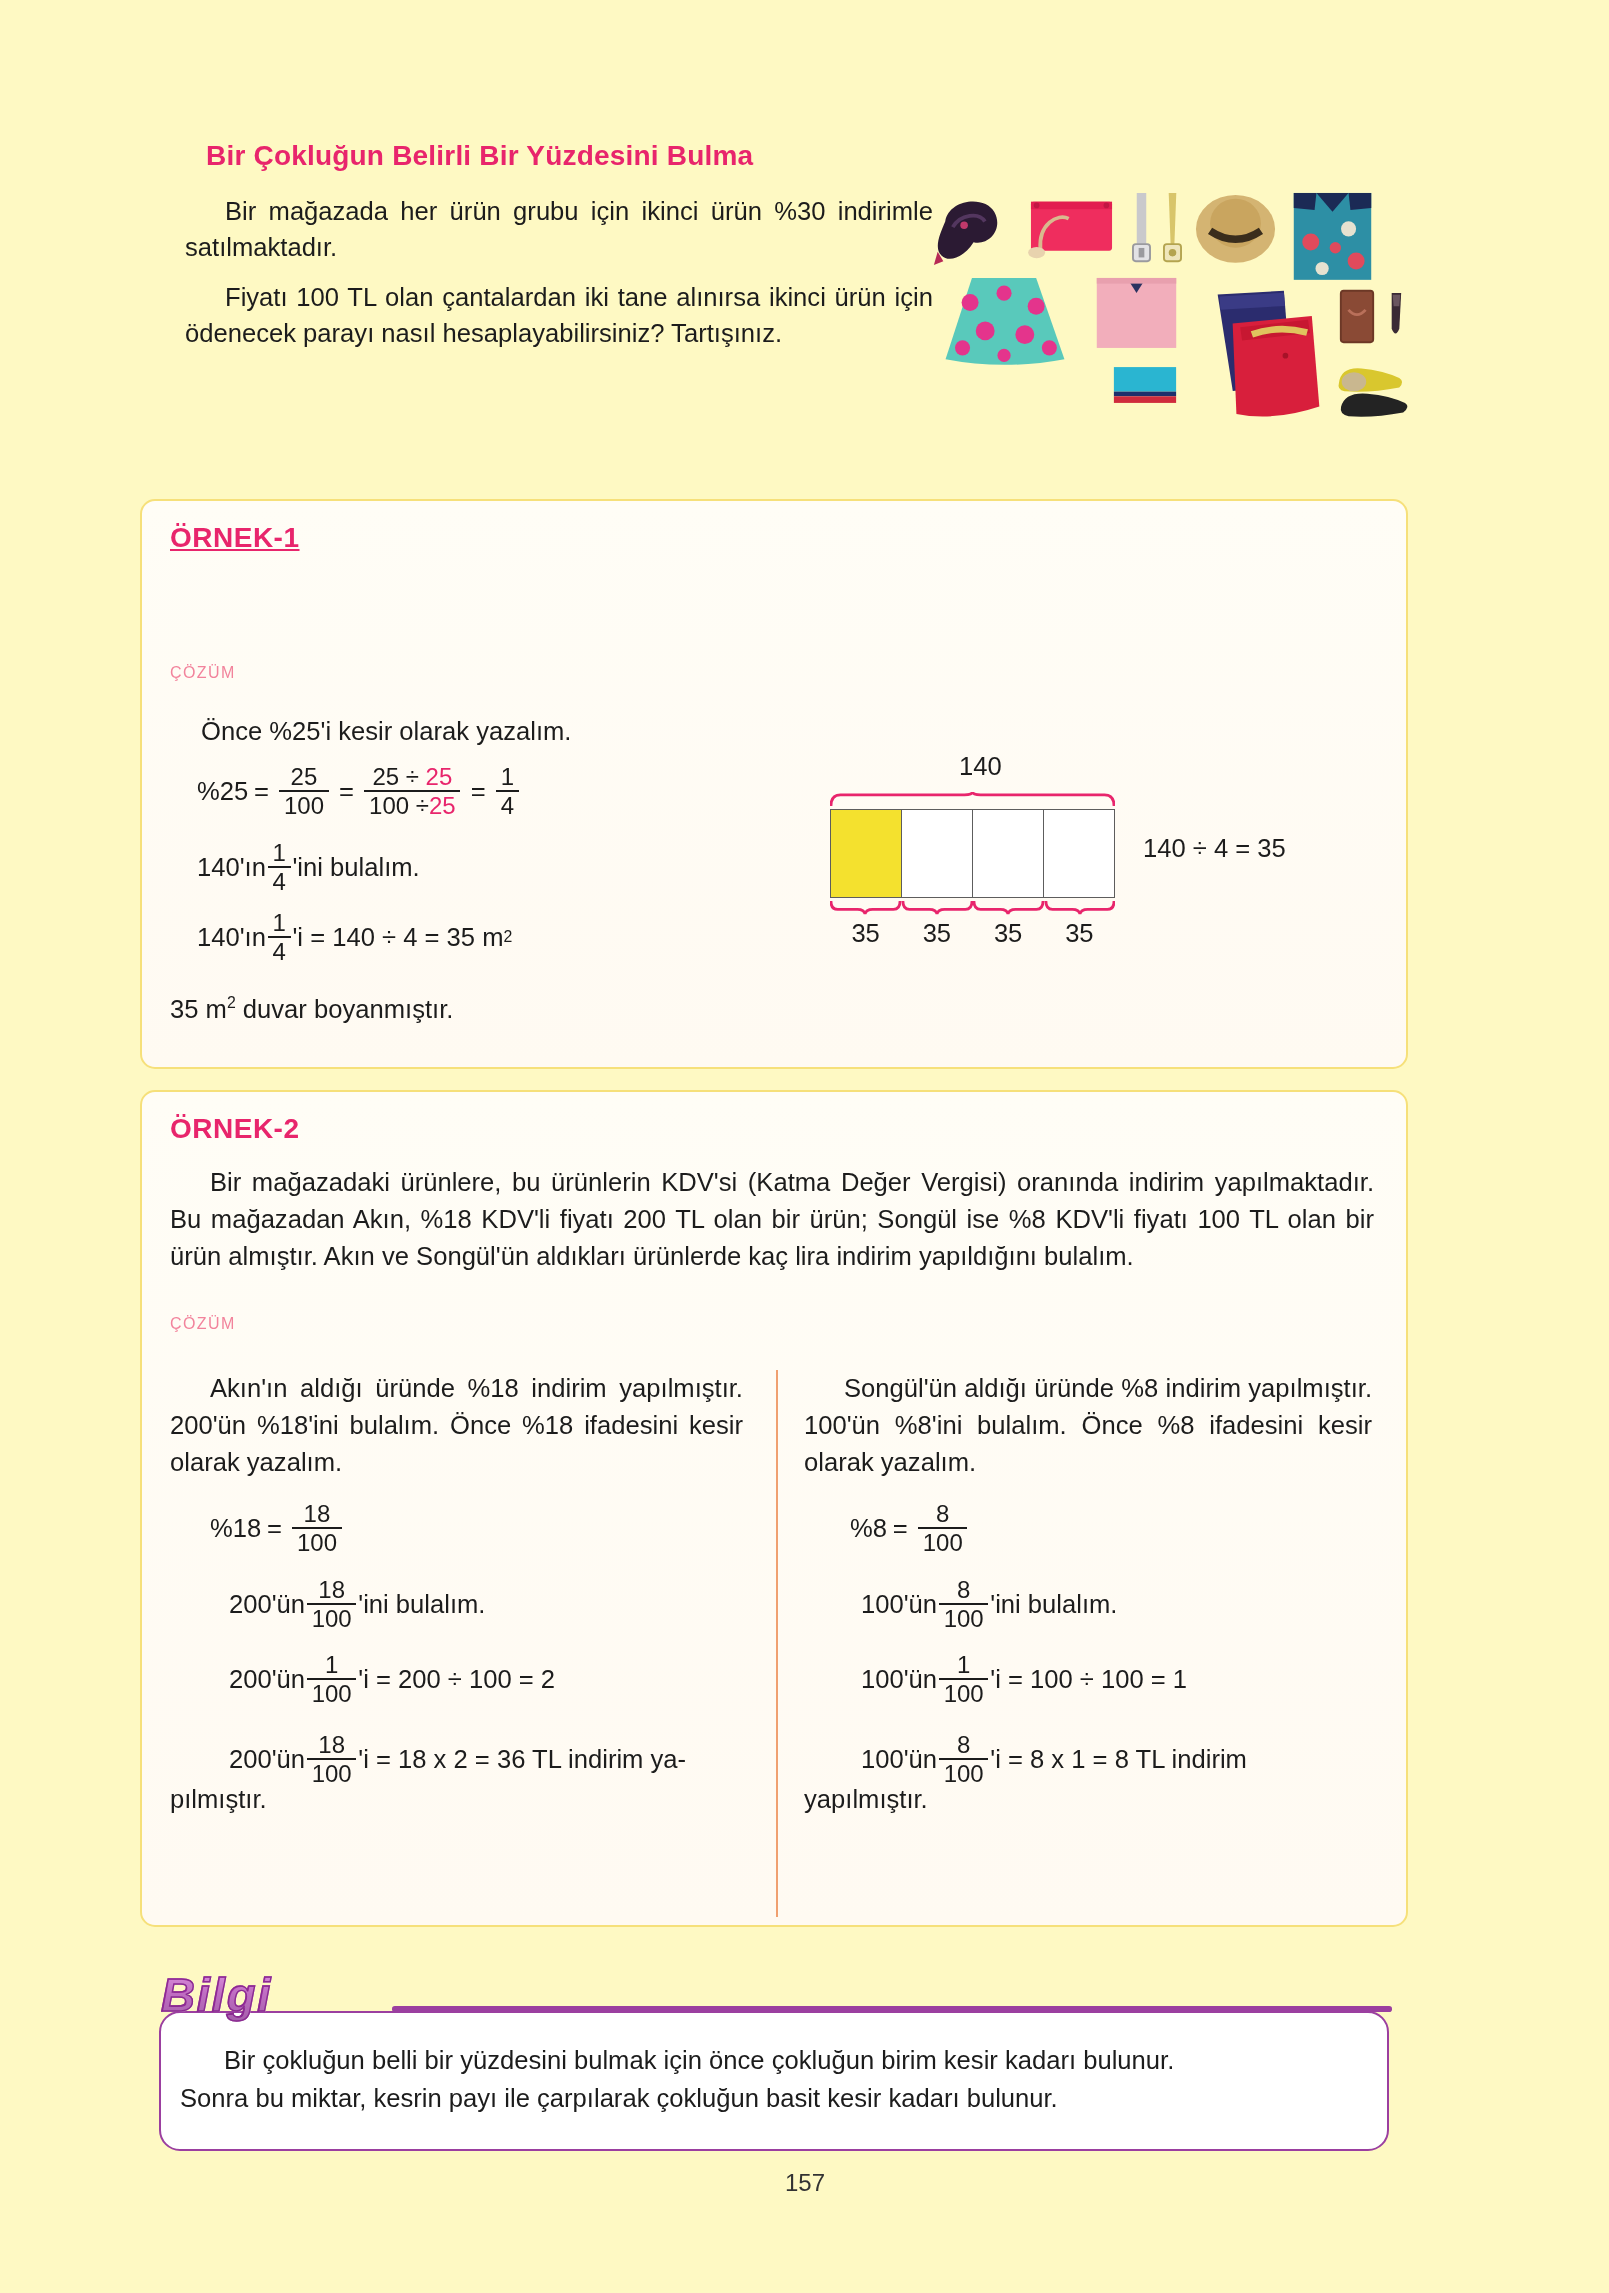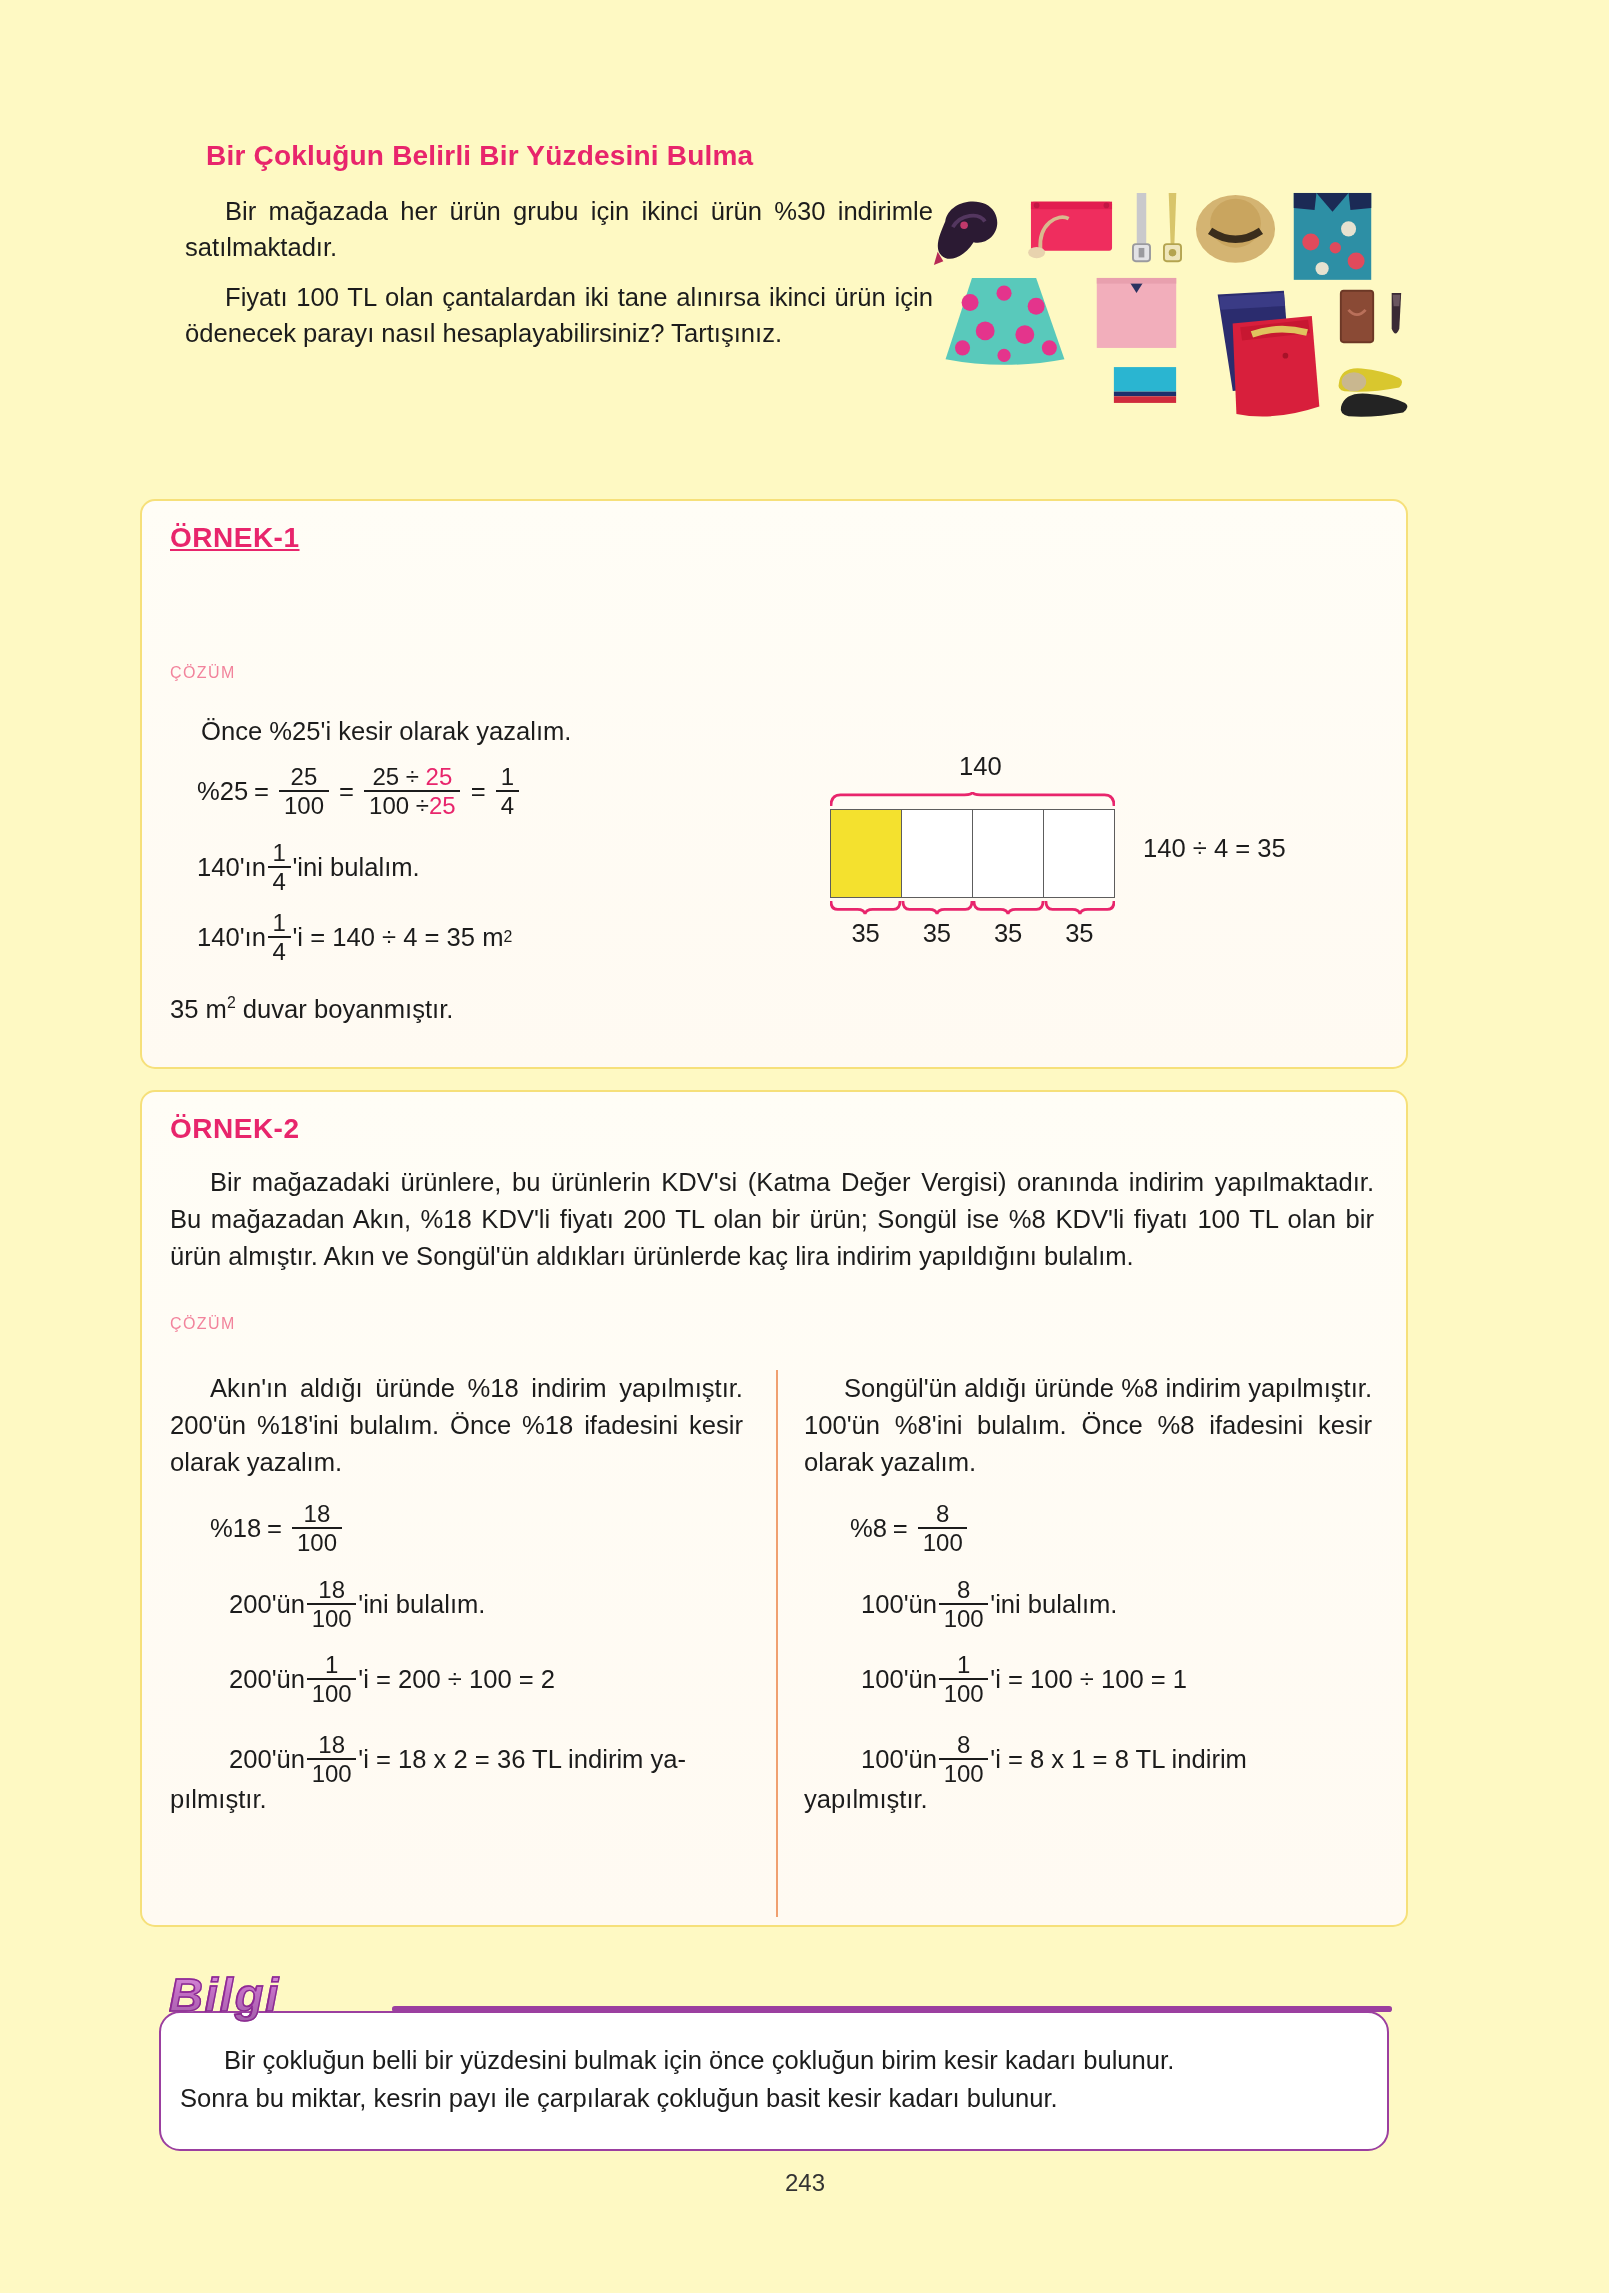--- a/index.html
+++ b/index.html
@@ -168,21 +168,21 @@
   }
   .bilgi-toprule {
     position: absolute;
     left: 392px; top: 2006px;
     width: 1000px; height: 5.7px;
     background: #9b3fa0;
     border-radius: 2.8px;
   }
   .bilgi-logo {
     position: absolute;
-    left: 169px; top: 1967px;
+    left: 161px; top: 1967px;
     font-size: 47px;
     font-weight: bold;
     font-style: italic;
     letter-spacing: 1.9px;
     background: linear-gradient(180deg,#d36bd6 0%, #a52fa8 48%, #7d1b86 100%);
     -webkit-background-clip: text;
     background-clip: text;
     color: transparent;
     -webkit-text-stroke: 1.4px #8b2b91;
     text-shadow: 0.9px 0.9px 0 rgba(255,255,255,.3);
@@ -493,16 +493,16 @@
   <div class="col-divider"></div>
 
   <div class="bilgi-toprule"></div>
   <div class="bilgi-box"></div>
   <div class="bilgi-logo">Bilgi</div>
   <div class="bilgi-text">
     <p class="first">Bir çokluğun belli bir yüzdesini bulmak için önce çokluğun birim kesir kadarı bulunur.</p>
     <p>Sonra bu miktar, kesrin payı ile çarpılarak çokluğun basit kesir kadarı bulunur.</p>
   </div>
 
-  <div class="page-num">243</div>
+  <div class="page-num">157</div>
 
 </div>
 
 
 </body></html>

